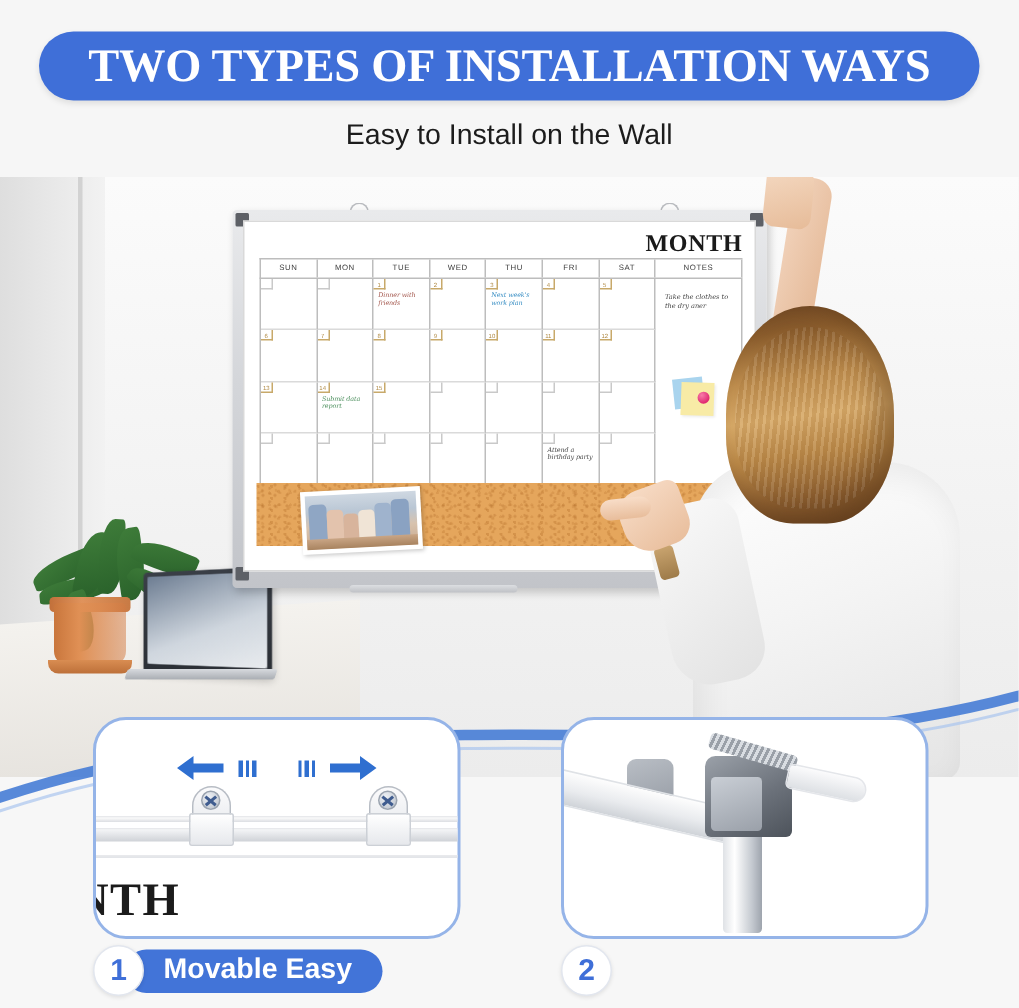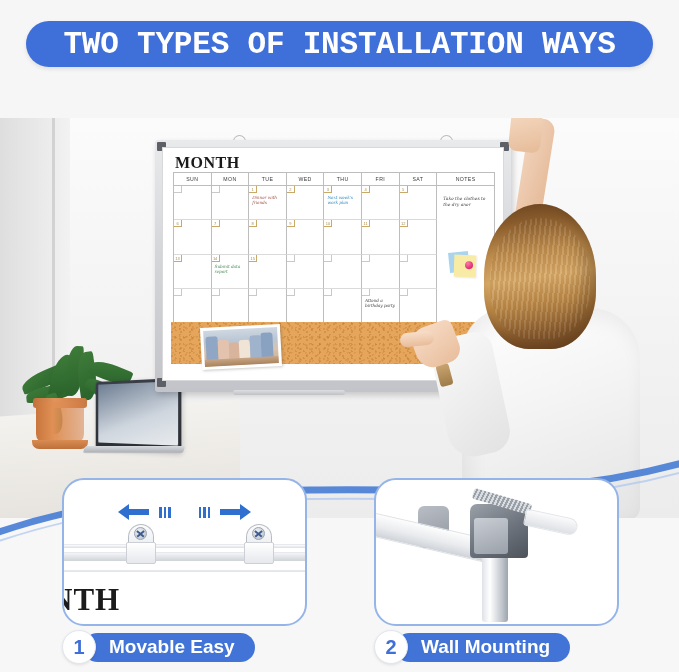--- a/index.html
+++ b/index.html
@@ -23,21 +23,21 @@
     border-radius: 24px;
     display: flex; align-items: center; justify-content: center;
     box-shadow: 0 2px 4px rgba(0,0,0,0.10);
   }
   .title-badge span {
     color: #ffffff;
     font-size: 31px;
     font-weight: bold;
     letter-spacing: -0.2px;
     white-space: nowrap;
-    font-family: Liberation Mono, monospace;
+    font-family: Liberation Serif, serif;
   }
   .subtitle {
     position: absolute; left: 0; top: 80px; width: 679px;
     text-align: center;
     font-size: 19px;
     color: #1c1c1c;
   }
 
   
   .scene {
@@ -101,20 +101,21 @@
   
   .cal {
     position: absolute; left: 10px; top: 5px; right: 8px; bottom: 62px;
   }
   .cal-title {
     font-family: "Liberation Serif", serif;
     font-size: 16px; font-weight: bold; color: #1a1a1a;
     letter-spacing: 0.5px;
     padding-left: 2px;
     line-height: 19px;
+    text-align: right;
   }
   .cal-grid { display: flex; flex-direction: column; height: 152px; }
   .cal-head { display: flex; height: 14px; border: 1px solid #bdbdbd; border-right: none;}
   .cal-head div {
     flex: 1; border-right: 1px solid #bdbdbd;
     font-size: 5.2px; text-align: center; line-height: 13px;
     color: #3a3a3a; letter-spacing: 0.4px;
   }
   .cal-head div.notes-col { flex: 1.55; }
   .cal-body { flex: 1; display: flex; flex-direction: column;
@@ -417,20 +418,21 @@
     white-space: nowrap;
   }
 </style>
 </head>
 <body>
 
 <div class="header-wrap">
   <div class="title-badge">
     <span>TWO TYPES OF INSTALLATION WAYS</span>
   </div>
+  <div class="subtitle">Easy to Install on the Wall</div>
 </div>
 
 <div class="scene">
   <div class="wall-shadow"></div>
   <div class="wall-corner"></div>
   <div class="counter"></div>
 
   <div>
     <div class="leaf" style="left:20px; top:252px; width:52px; height:16px; transform:rotate(-22deg);"></div>
     <div class="leaf" style="left:26px; top:268px; width:48px; height:15px; transform:rotate(-6deg);"></div>
@@ -676,14 +678,13 @@
   <div class="screw-long"></div>
   <div class="anchor"></div>
 </div>
 
 <div class="label l1">
   <div class="num-circle">1</div>
   <div class="label-pill">Movable  Easy</div>
 </div>
 <div class="label l2">
   <div class="num-circle">2</div>
-  <div class="label-pill">Wall Mounting</div>
 </div>
 
 </body></html>

